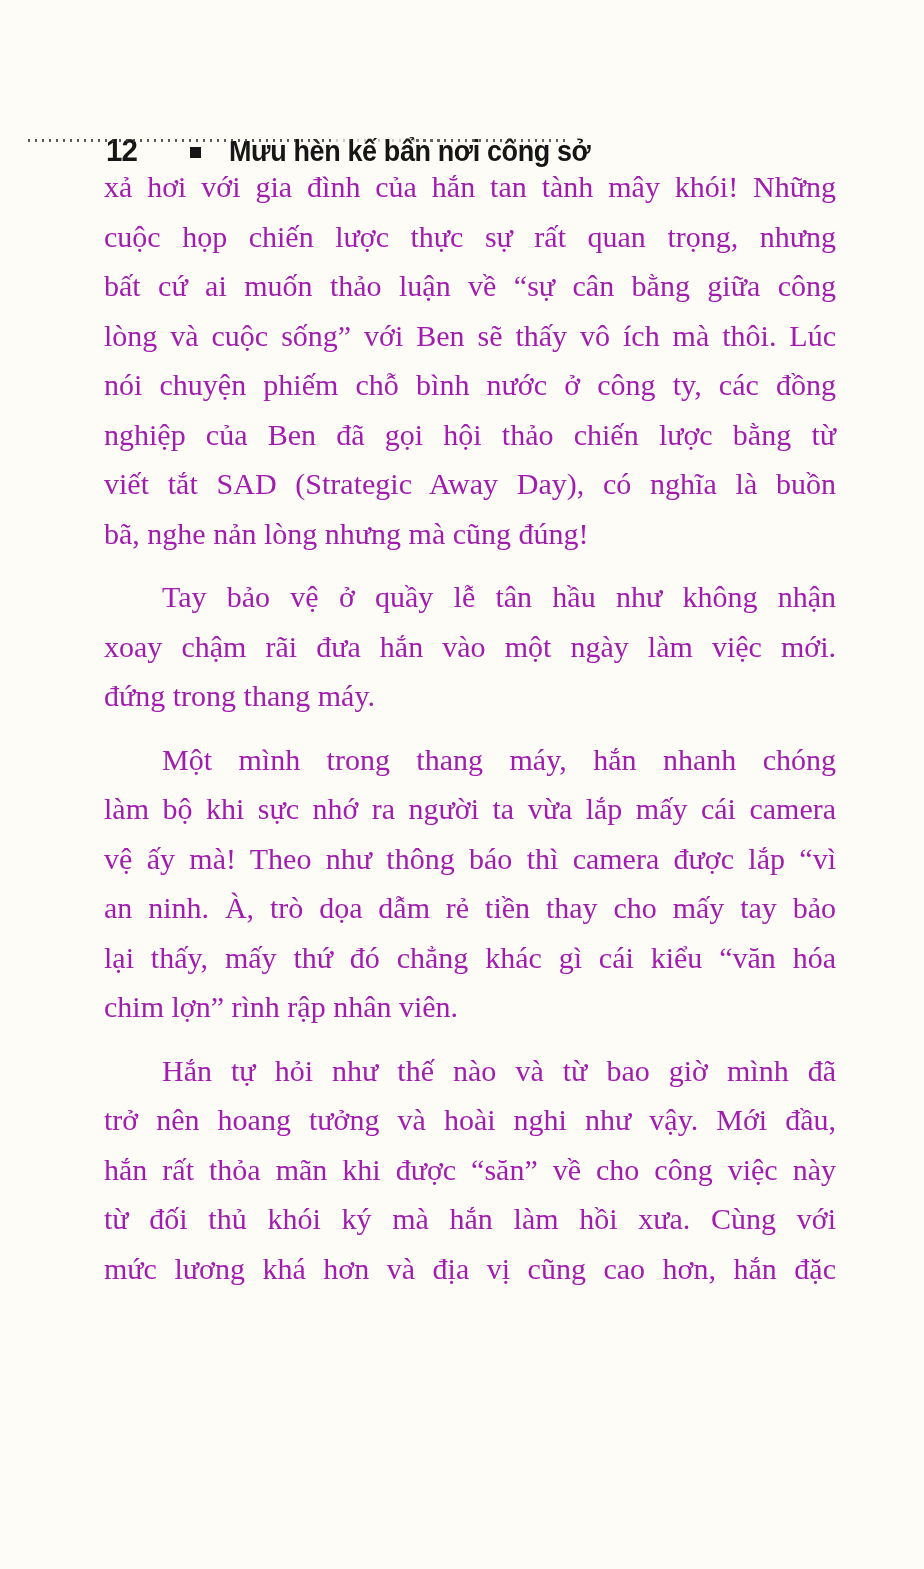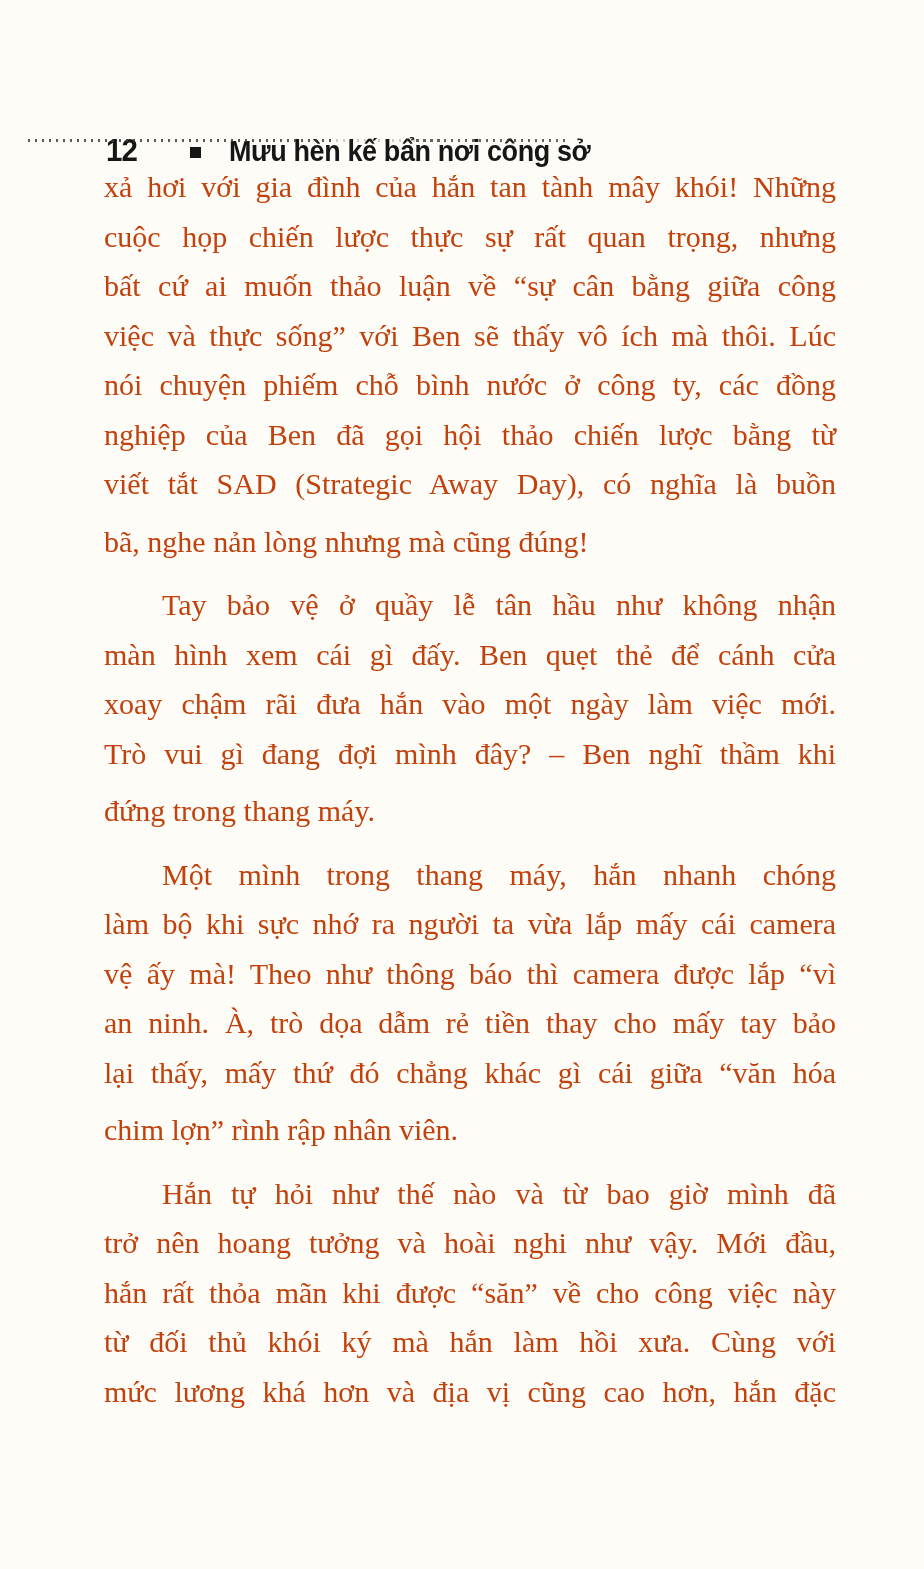--- a/index.html
+++ b/index.html
@@ -57,70 +57,68 @@
   .rule-a { left: 28px;  width: 308px; opacity: 0.85; }
   .rule-b { left: 336px; width: 80px;  opacity: 0.25; }
   .rule-c { left: 416px; width: 152px; opacity: 0.80; }
 
   
   .body-text {
     position: absolute;
     left: 104px;
     top: 162px;
     width: 732px;
-    color: #c2410c;
+    color: #a21caf;
     font-size: 30px;
     line-height: 49.5px;
   }
   .para { margin: 0 0 14px 0; }
   .line {
     text-align: justify;
     text-align-last: justify;
     white-space: normal;
   }
   .line.indent { text-indent: 58px; font-family: Liberation Serif, serif; }
-  .line.last   { text-align-last: left; margin-top: 8px; }
+  .line.last   { text-align-last: left; }
 </style>
 </head>
 <body>
 
 <div class="header">
   <span class="page-number">12</span>
   <span class="bullet"></span>
   <span class="running-title">Mưu hèn kế bẩn nơi công sở</span>
 </div>
 
 <div class="rule-seg rule-a"></div>
 <div class="rule-seg rule-b"></div>
 <div class="rule-seg rule-c"></div>
 
 <div class="body-text">
     <div class="para">
       <div class="line">xả hơi với gia đình của hắn tan tành mây khói! Những</div>
       <div class="line">cuộc họp chiến lược thực sự rất quan trọng, nhưng</div>
       <div class="line">bất cứ ai muốn thảo luận về “sự cân bằng giữa công</div>
-      <div class="line">việc và thực sống” với Ben sẽ thấy vô ích mà thôi. Lúc</div>
+      <div class="line">lòng và cuộc sống” với Ben sẽ thấy vô ích mà thôi. Lúc</div>
       <div class="line">nói chuyện phiếm chỗ bình nước ở công ty, các đồng</div>
       <div class="line">nghiệp của Ben đã gọi hội thảo chiến lược bằng từ</div>
       <div class="line">viết tắt SAD (Strategic Away Day), có nghĩa là buồn</div>
       <div class="line last">bã, nghe nản lòng nhưng mà cũng đúng!</div>
     </div>
     <div class="para">
       <div class="line indent">Tay bảo vệ ở quầy lễ tân hầu như không nhận</div>
-      <div class="line">màn hình xem cái gì đấy. Ben quẹt thẻ để cánh cửa</div>
       <div class="line">xoay chậm rãi đưa hắn vào một ngày làm việc mới.</div>
-      <div class="line">Trò vui gì đang đợi mình đây? – Ben nghĩ thầm khi</div>
       <div class="line last">đứng trong thang máy.</div>
     </div>
     <div class="para">
       <div class="line indent">Một mình trong thang máy, hắn nhanh chóng</div>
       <div class="line">làm bộ khi sực nhớ ra người ta vừa lắp mấy cái camera</div>
       <div class="line">vệ ấy mà! Theo như thông báo thì camera được lắp “vì</div>
       <div class="line">an ninh. À, trò dọa dẫm rẻ tiền thay cho mấy tay bảo</div>
-      <div class="line">lại thấy, mấy thứ đó chẳng khác gì cái giữa “văn hóa</div>
+      <div class="line">lại thấy, mấy thứ đó chẳng khác gì cái kiểu “văn hóa</div>
       <div class="line last">chim lợn” rình rập nhân viên.</div>
     </div>
     <div class="para">
       <div class="line indent">Hắn tự hỏi như thế nào và từ bao giờ mình đã</div>
       <div class="line">trở nên hoang tưởng và hoài nghi như vậy. Mới đầu,</div>
       <div class="line">hắn rất thỏa mãn khi được “săn” về cho công việc này</div>
       <div class="line">từ đối thủ khói ký mà hắn làm hồi xưa. Cùng với</div>
       <div class="line">mức lương khá hơn và địa vị cũng cao hơn, hắn đặc</div>
     </div>
   </div>

